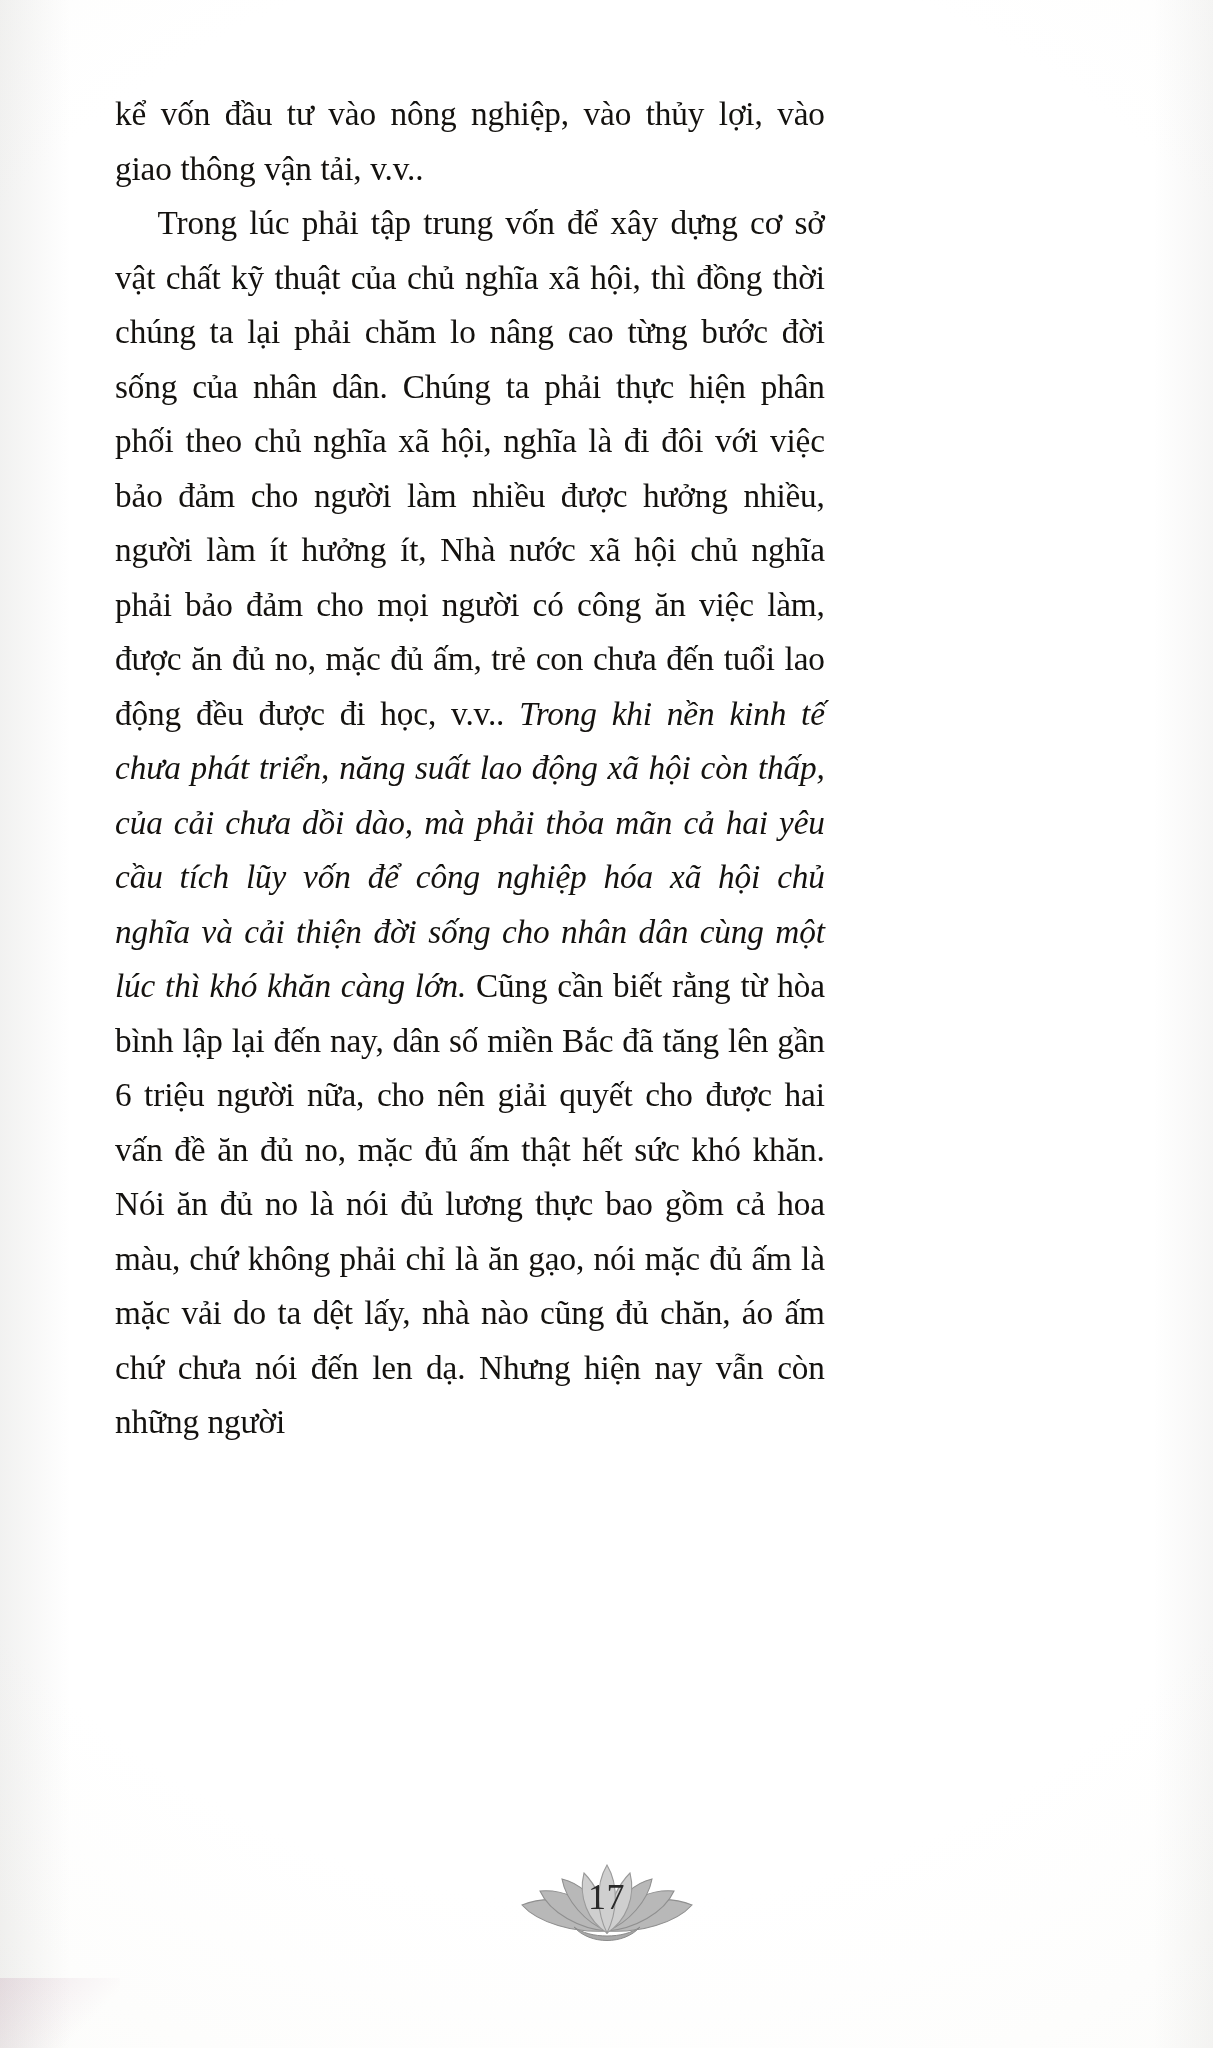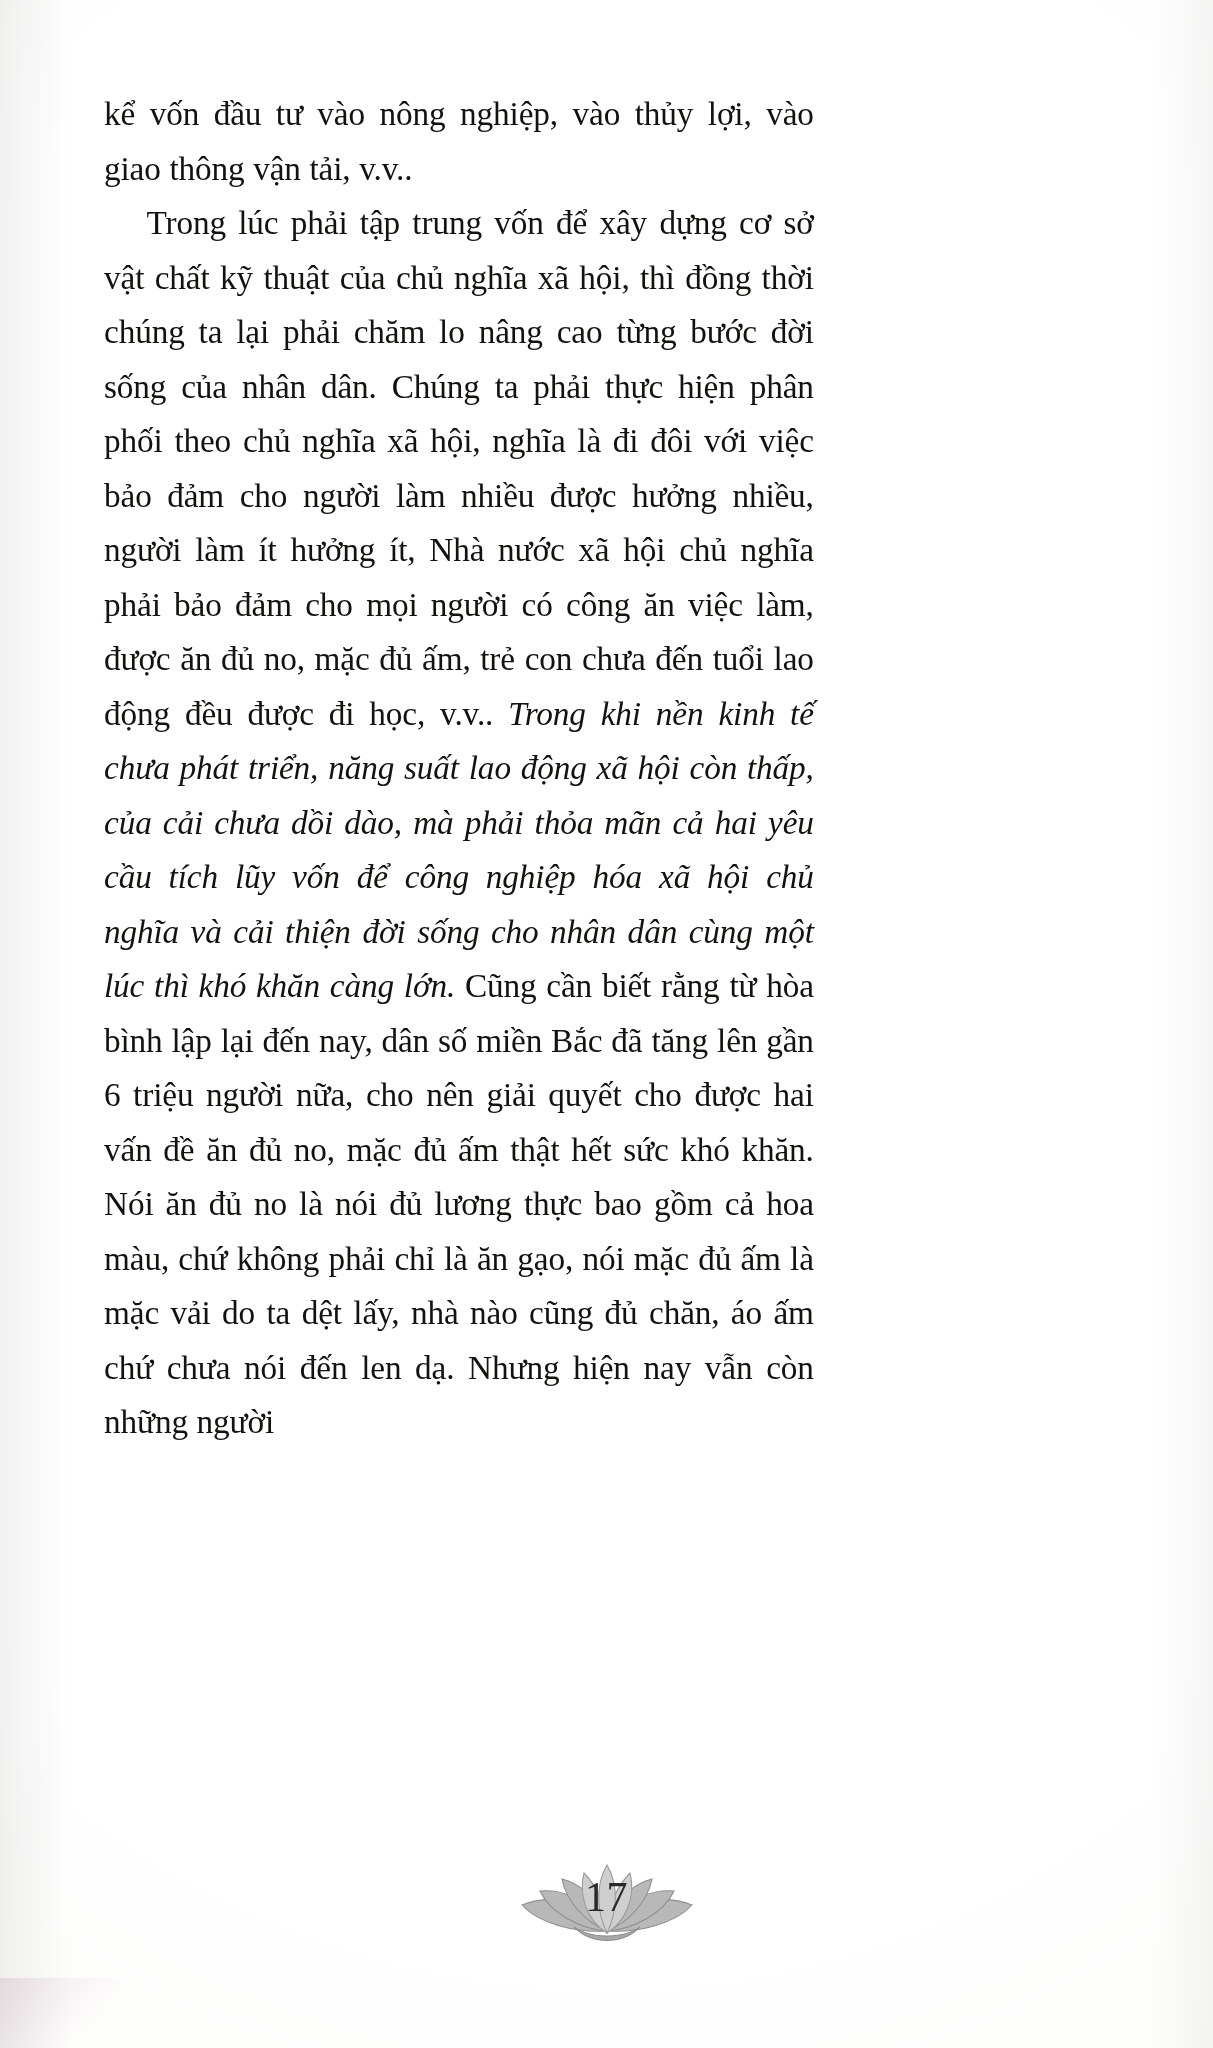--- a/index.html
+++ b/index.html
@@ -46,21 +46,21 @@
     left: 0;
     bottom: 0;
     width: 120px;
     height: 70px;
     background: linear-gradient(135deg, rgba(173,120,150,0.18), rgba(255,255,255,0) 70%);
     pointer-events: none;
   }
 
   .text-block {
     position: absolute;
-    left: 104px;
+    left: 115px;
     top: 86px;
     width: 710px;
   }
 
   p.para {
     margin: 0;
     text-align: justify;
     text-align-last: left;
     color: #14120f;
     font-size: 34.5px;
@@ -114,21 +114,21 @@
   }
   .lotus-svg {
     position: absolute;
     left: 0;
     top: 0;
   }
   .page-number {
     position: relative;
     z-index: 3;
     font-family: "Liberation Serif", "DejaVu Serif", serif;
-    font-size: 42px;
+    font-size: 36px;
     color: #2a2a2a;
     letter-spacing: 0.5px;
     margin-top: 4px;
   }
 </style>
 </head>
 <body>
 
 <div class="page">
   <div class="corner-mark"></div>

